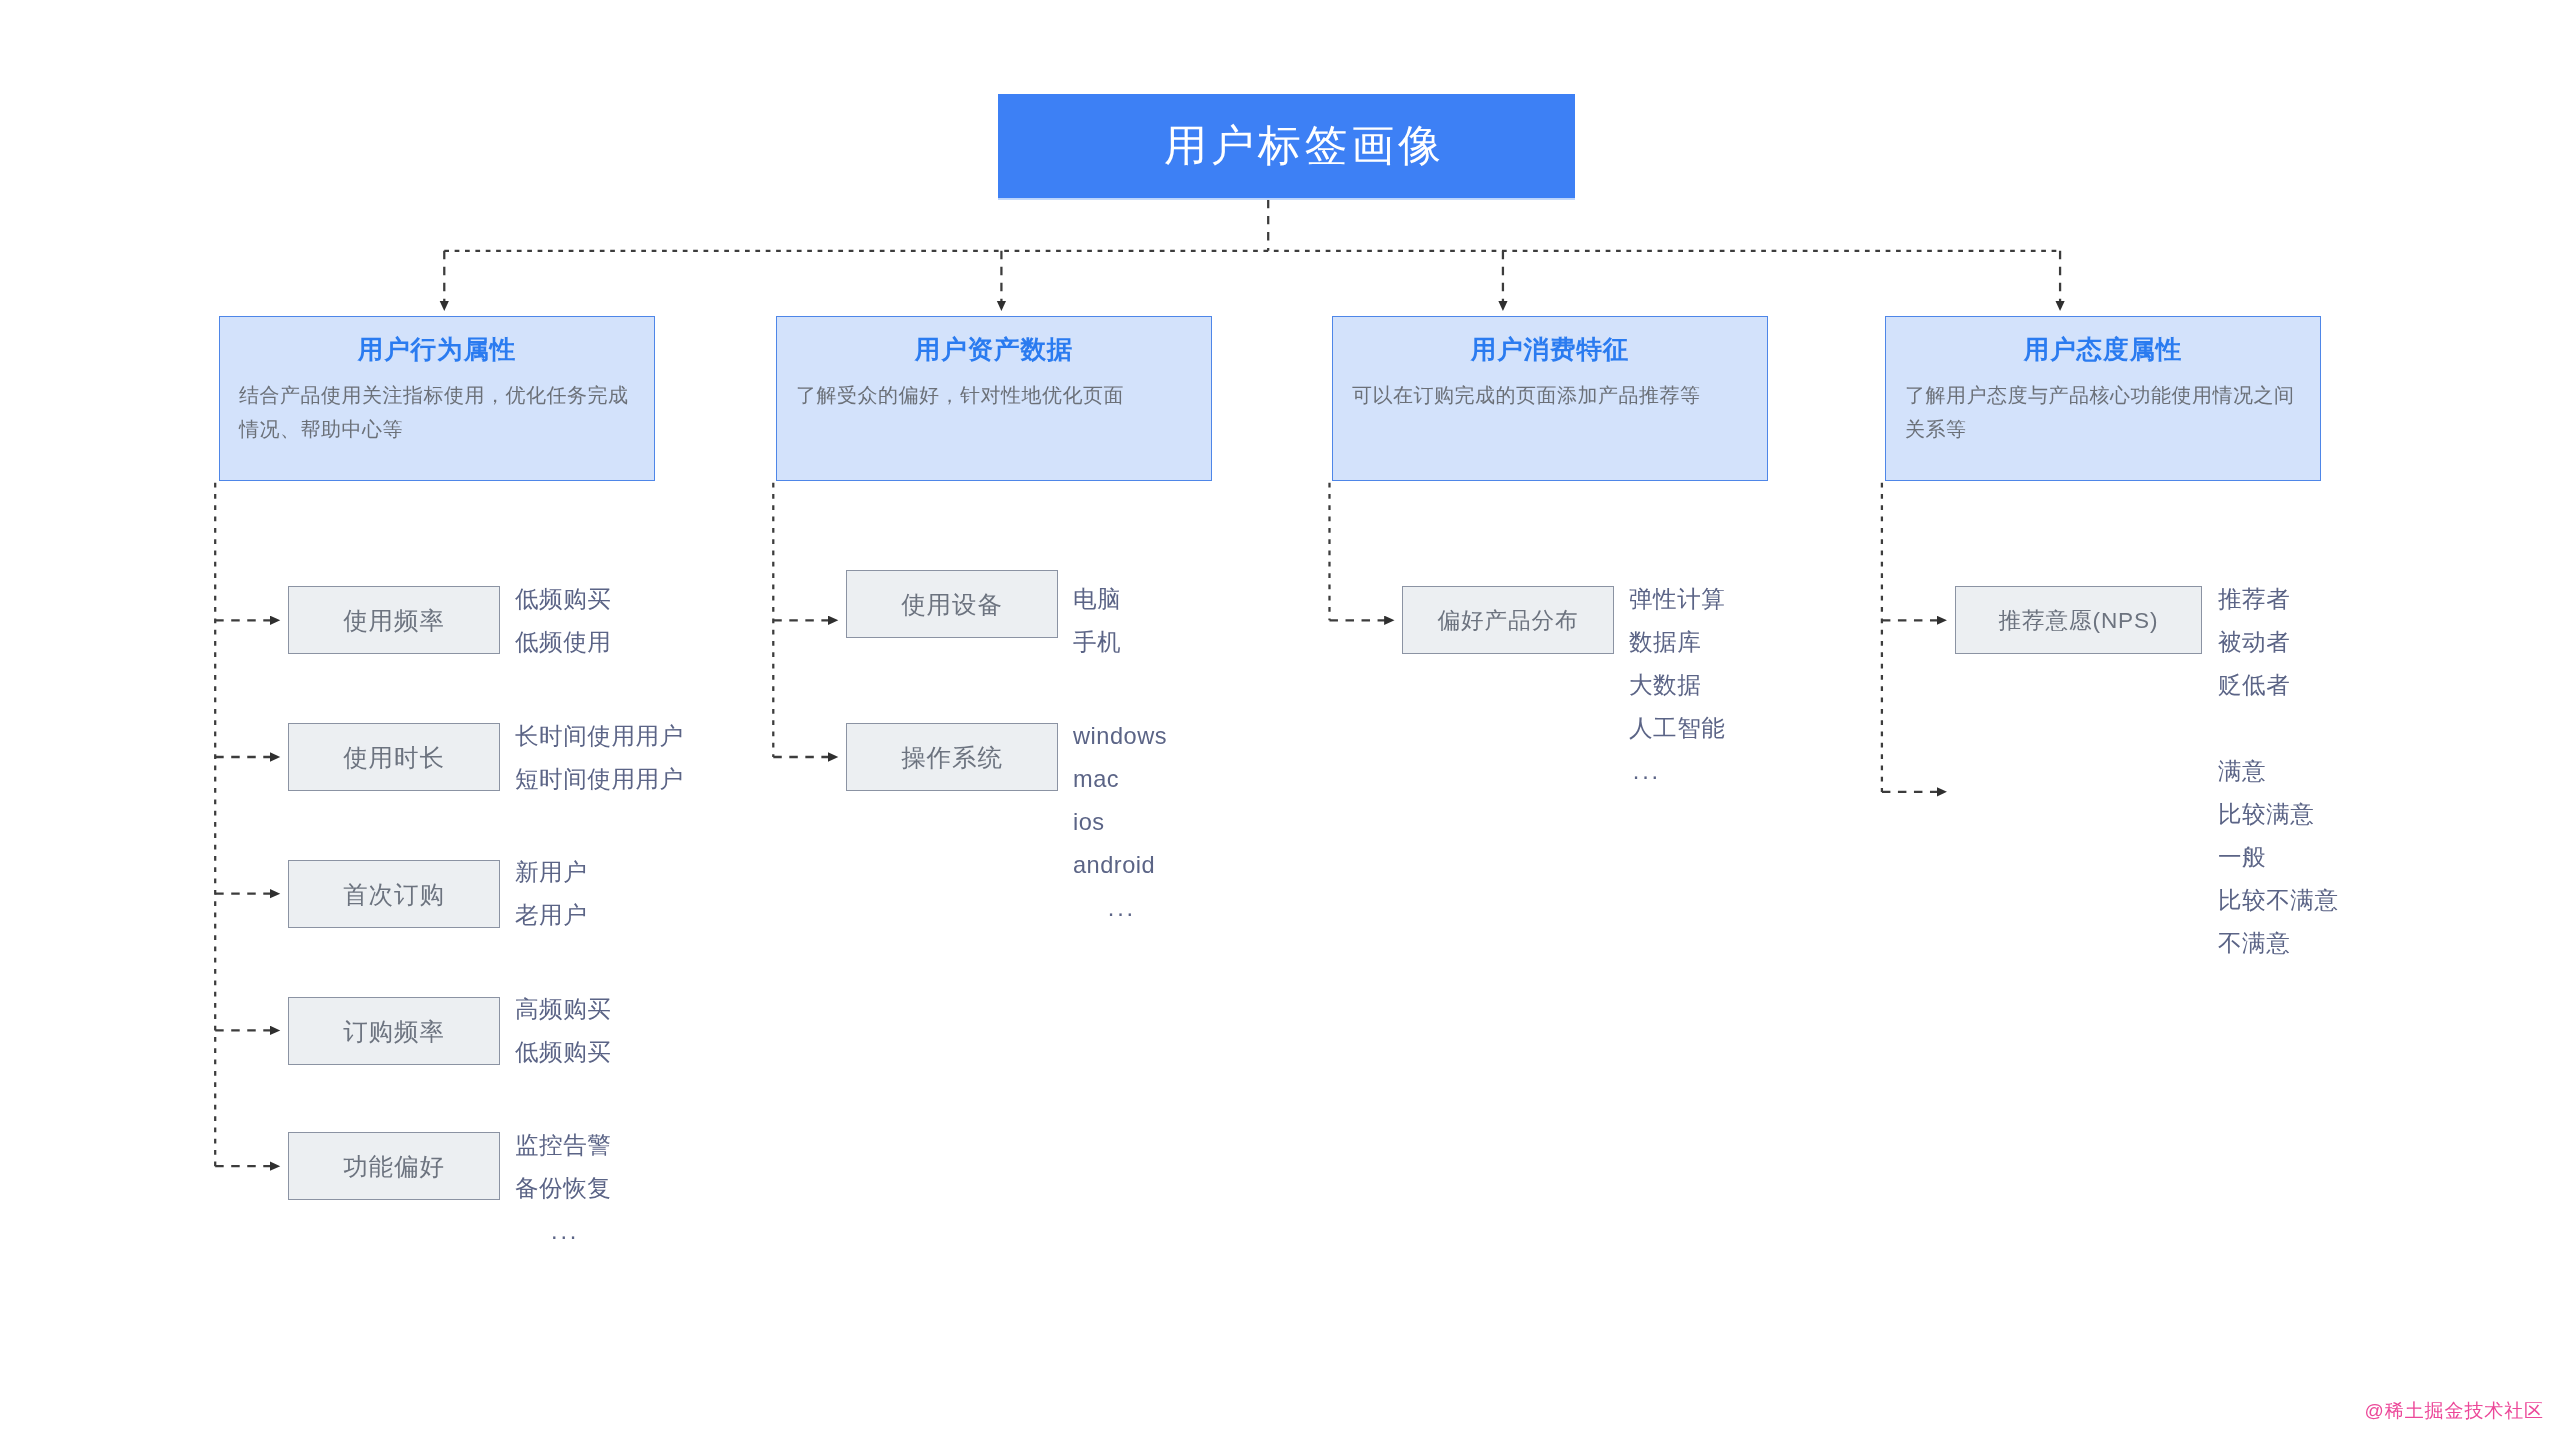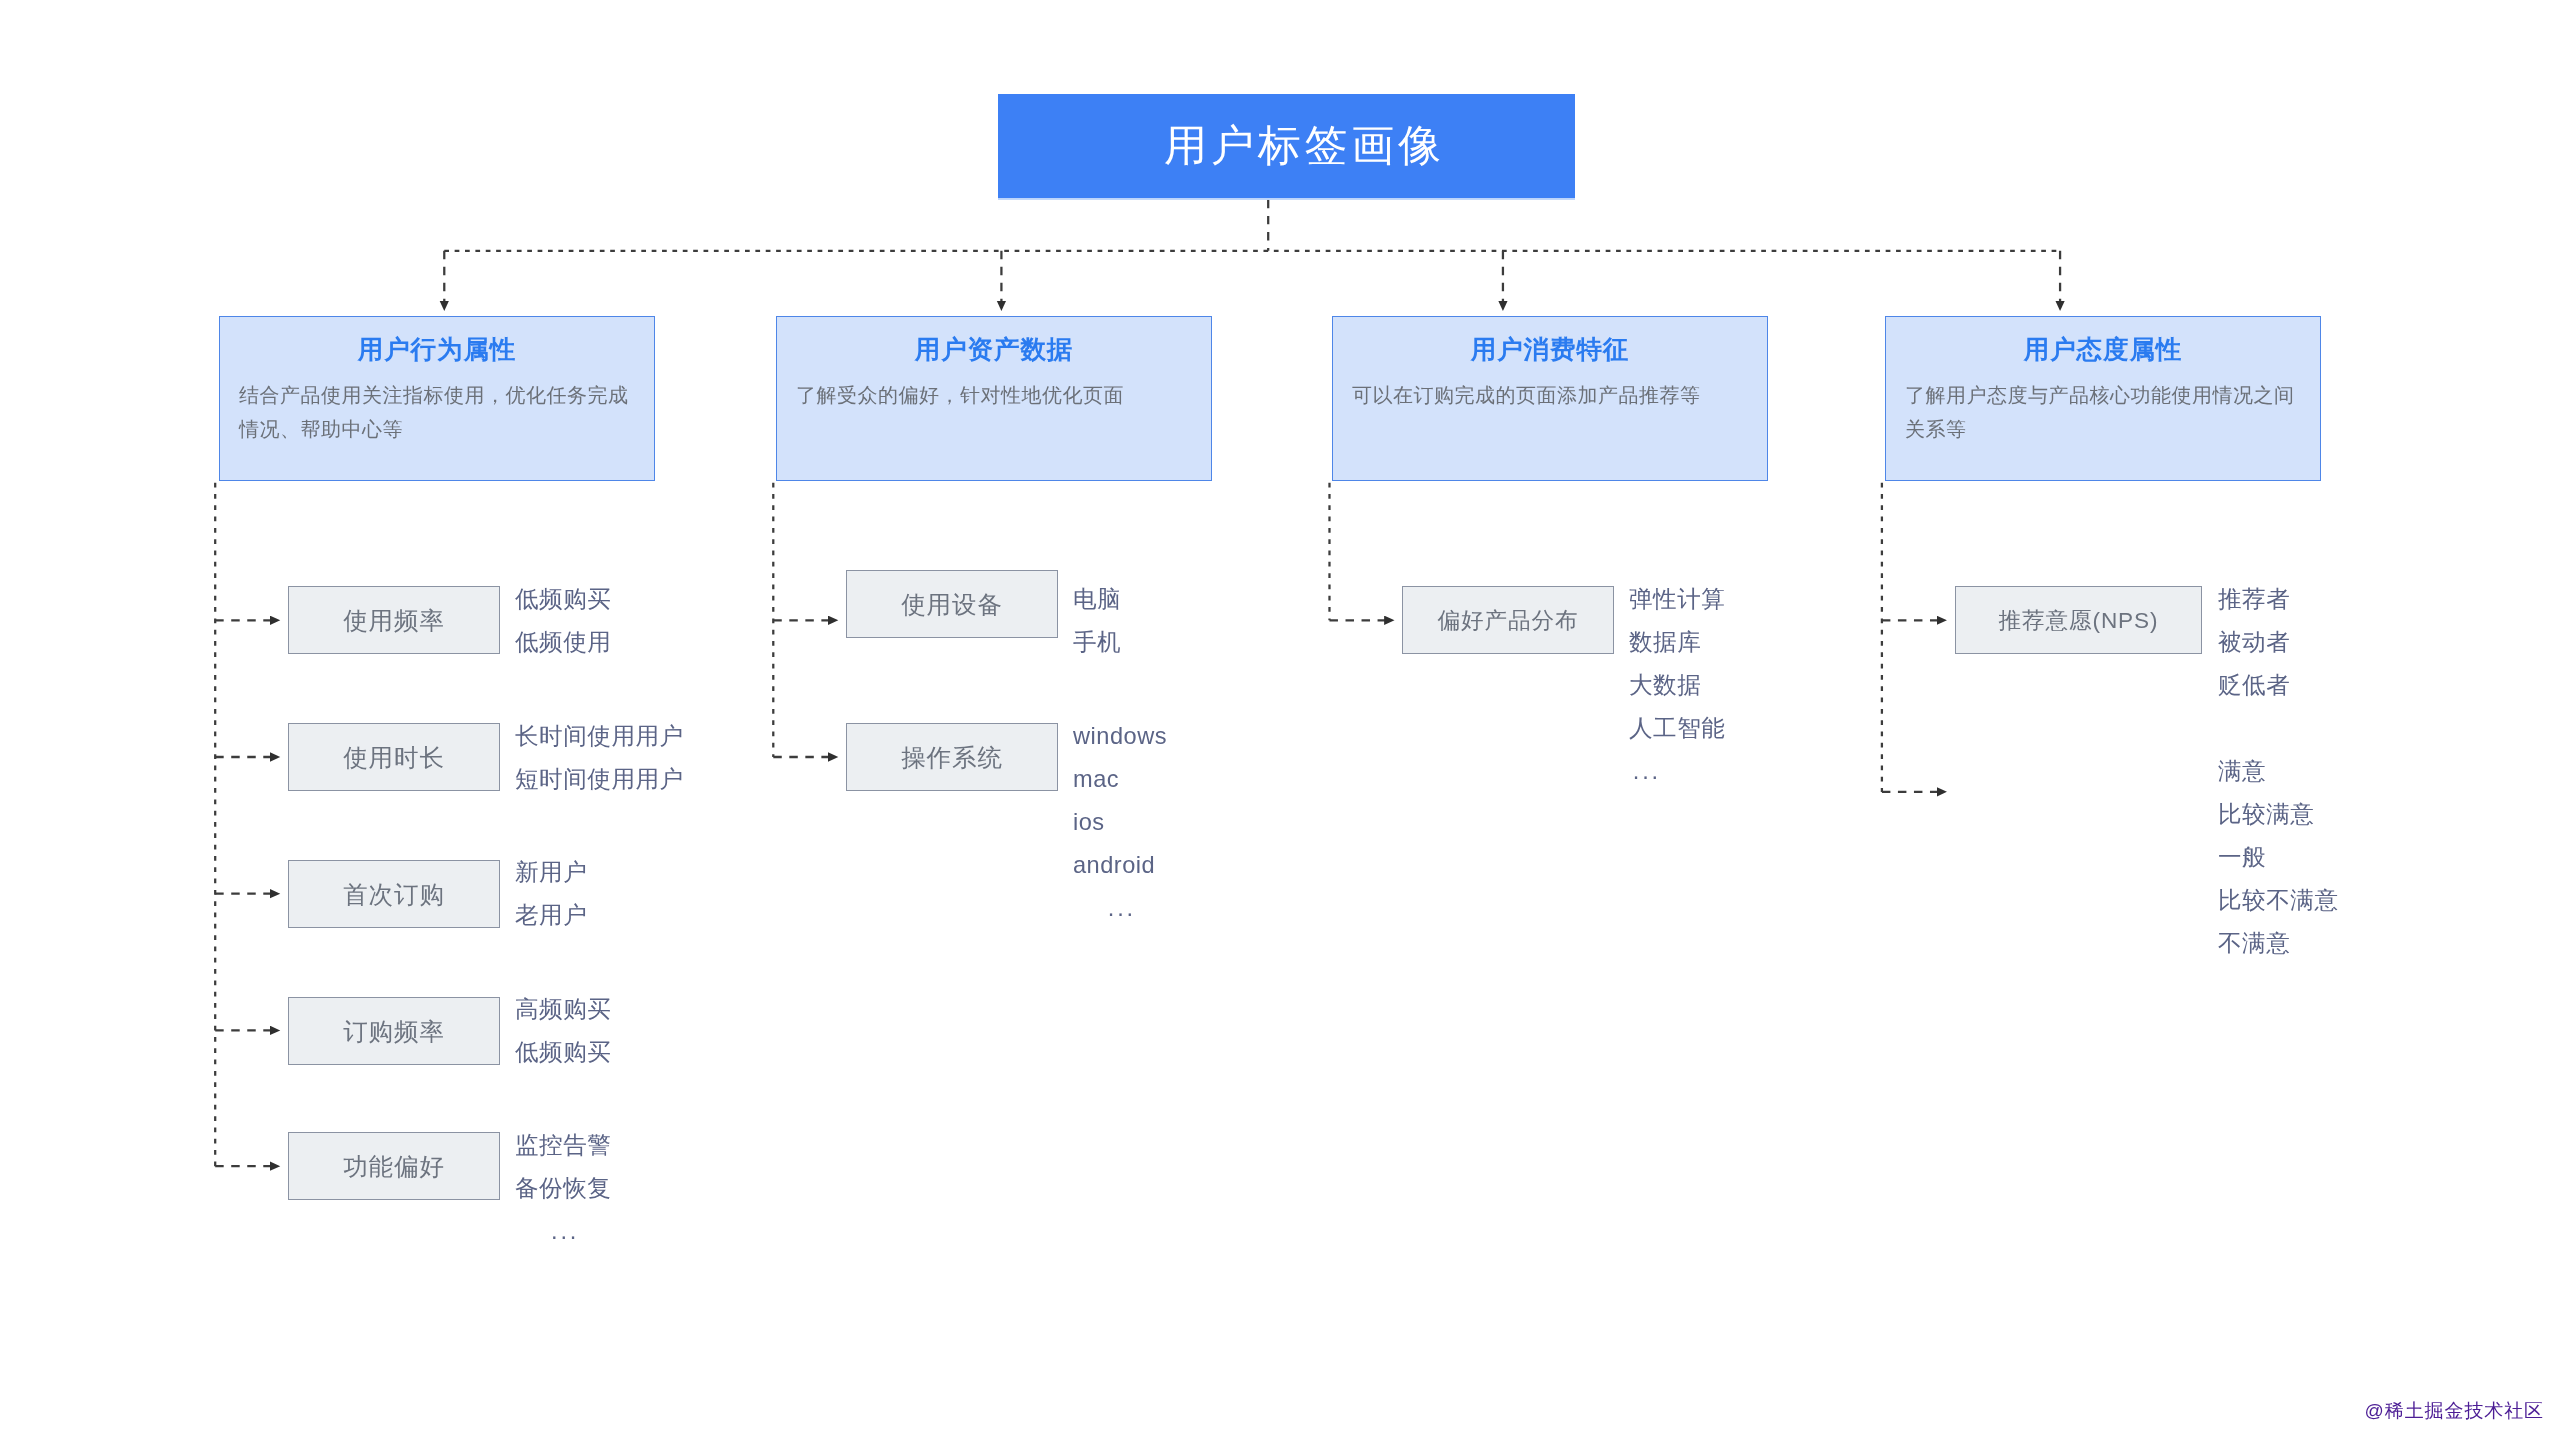--- a/index.html
+++ b/index.html
@@ -93,21 +93,21 @@
   .values .v-ellipsis {
     text-align: center;
     letter-spacing: 2.8px;
   }
   .values.centered-ell .v-ellipsis { padding-left: 3.8px; }
 
   
   .watermark {
     position: absolute;
     right: 32px; bottom: 24.5px;
-    color: #4c1d95;
+    color: #ec4899;
     font-size: 19px;
     letter-spacing: 0.9px;
     margin-left: 48px;
   }
 </style>
 </head>
 <body>
 
 <div id="canvas">
 

